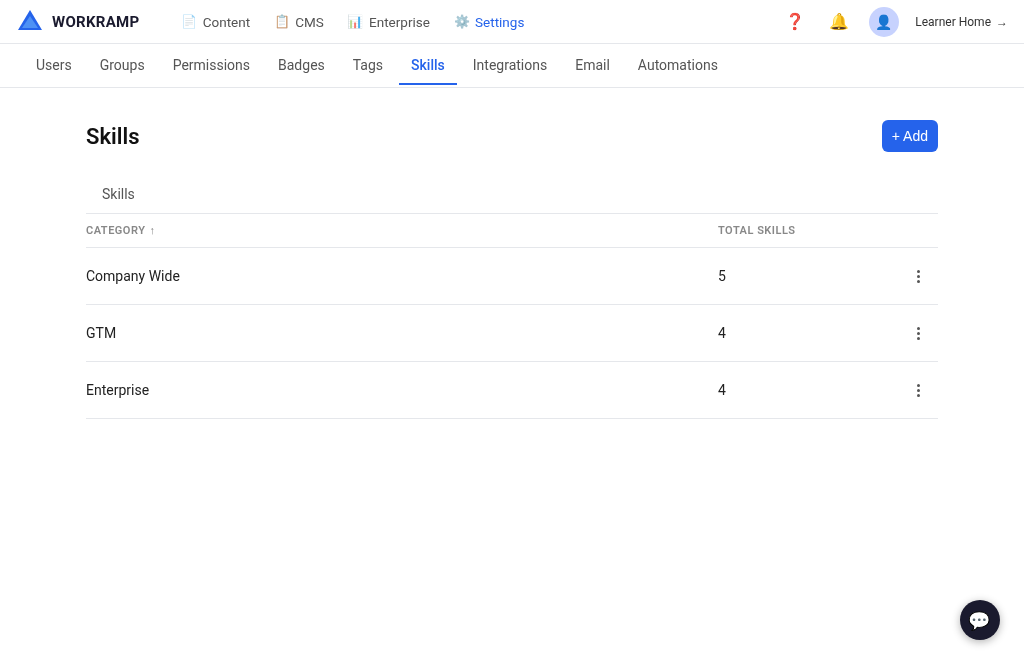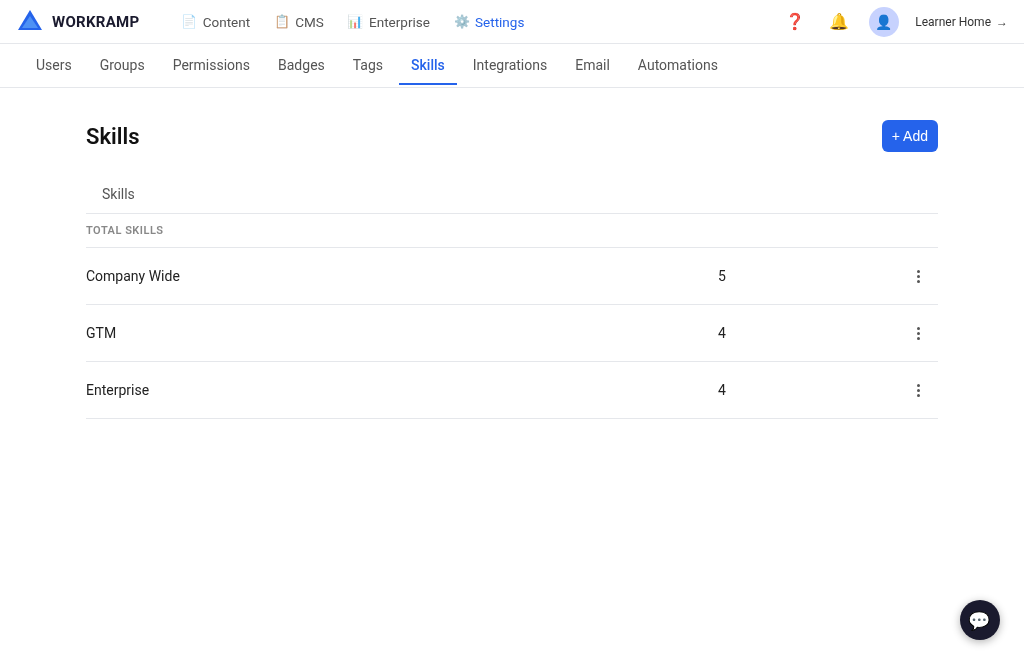--- a/index.html
+++ b/index.html
@@ -164,20 +164,24 @@
     <h1 class="page-title">Skills</h1>
     <button class="add-btn">+ Add</button>
   </div>
 
   <div class="tabs">
     <div class="tab">Skills</div>
   </div>
 
   <div class="table-container">
     <div class="table-header">
+      <div class="table-header-cell">
+        <span>CATEGORY</span>
+        <span class="sort-icon">↑</span>
+      </div>
       <div class="table-header-cell">TOTAL SKILLS</div>
       <div class="table-header-cell"></div>
     </div>
 
     <div class="table-row">
       <div class="row-name">Company Wide</div>
       <div class="row-count">5</div>
       <div class="row-actions">
         <button class="dots-btn">
           <span class="dot"></span>

